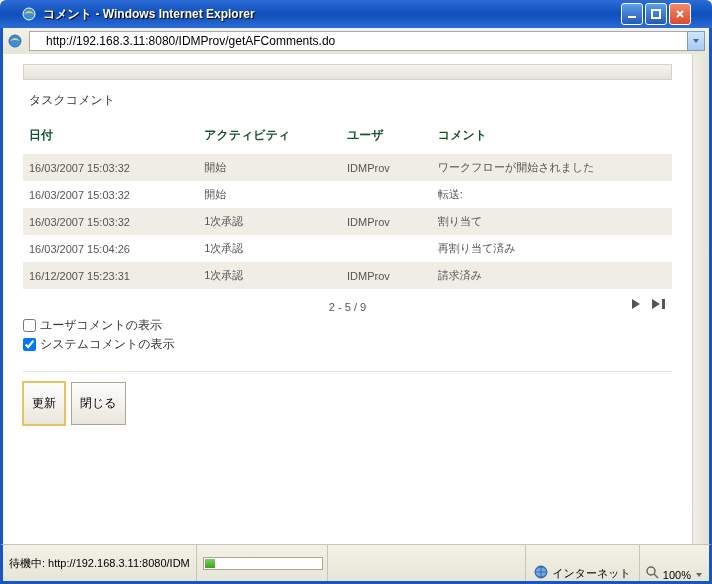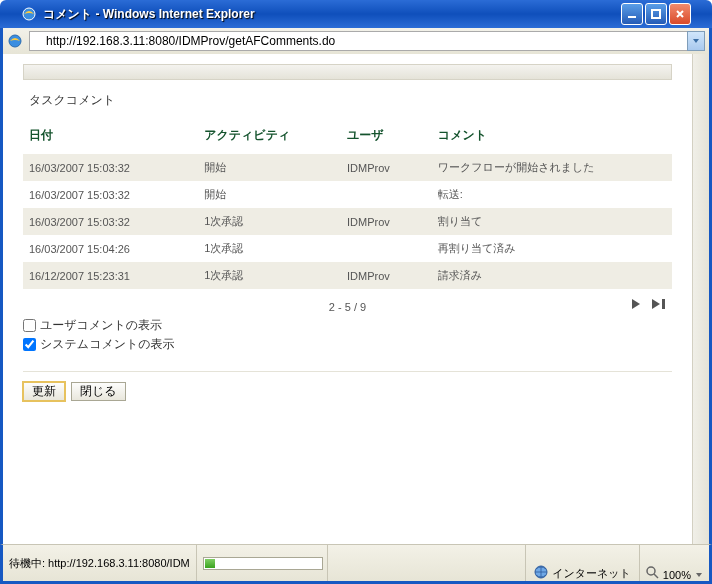--- a/index.html
+++ b/index.html
@@ -32,21 +32,21 @@
   table.comments tr.even td { background: #fff; }
 
   .pager { position: relative; padding: 12px 4px 14px 4px; }
   .pager .range { position: absolute; left: 50%; transform: translateX(-50%); color: #555; font-size: 11px; }
   .pager .arrows { position: absolute; right: 4px; top: 8px; display: flex; gap: 4px; align-items: center; }
 
   .chk-row { display:flex; align-items:center; gap:4px; margin: 2px 0; font-size: 12px; color: #333; }
   .chk-row input { margin: 0; }
 
   .btnbar { margin-top: 18px; padding-top: 10px; border-top: 1px solid #e5e3d8; display:flex; gap:6px; }
-  .btn { font-size: 12px; padding: 0 8px; background: linear-gradient(to bottom, #fdfdfc, #e9e7dc); border: 1px solid #a9a794; cursor: pointer; }
+  .btn { font-size: 12px; padding: 12px 8px; background: linear-gradient(to bottom, #fdfdfc, #e9e7dc); border: 1px solid #a9a794; cursor: pointer; }
   .btn.primary { outline: 2px solid #e7c25e; outline-offset: -1px; }
 
   
   .statusbar { position: absolute; left: 0; right: 0; bottom: 0; height: 40px; background: linear-gradient(to bottom, #f3f1e7, #e7e5d6); display: flex; align-items: center; font-size: 11px; border-top: 1px solid #c8c5b5; border-left: 3px solid #1658c2; border-right: 3px solid #1658c2; border-bottom: 3px solid #1658c2; }
   .statusbar .cell { padding: 0 6px; height: 100%; display: flex; align-items: center; border-right: 1px solid #c8c5b5; }
   .statusbar .progress { width: 120px; height: 13px; border: 1px solid #a9a794; background: #fff; margin-left: 2px; position: relative; }
   .statusbar .progress .fill { position:absolute; left:1px; top:1px; bottom:1px; width: 10px; background: linear-gradient(to bottom, #7fcf63, #3aa21e); }
   .statusbar .spacer { flex: 1; border-right: 1px solid #c8c5b5; height:100%; }
   .statusbar .zone { display:flex; align-items:flex-end; gap:4px; padding: 0 8px; border-right: 1px solid #c8c5b5; height:100%; }
   .statusbar .zoom { display:flex; align-items:flex-end; gap:4px; padding: 0 6px; height:100%; }

